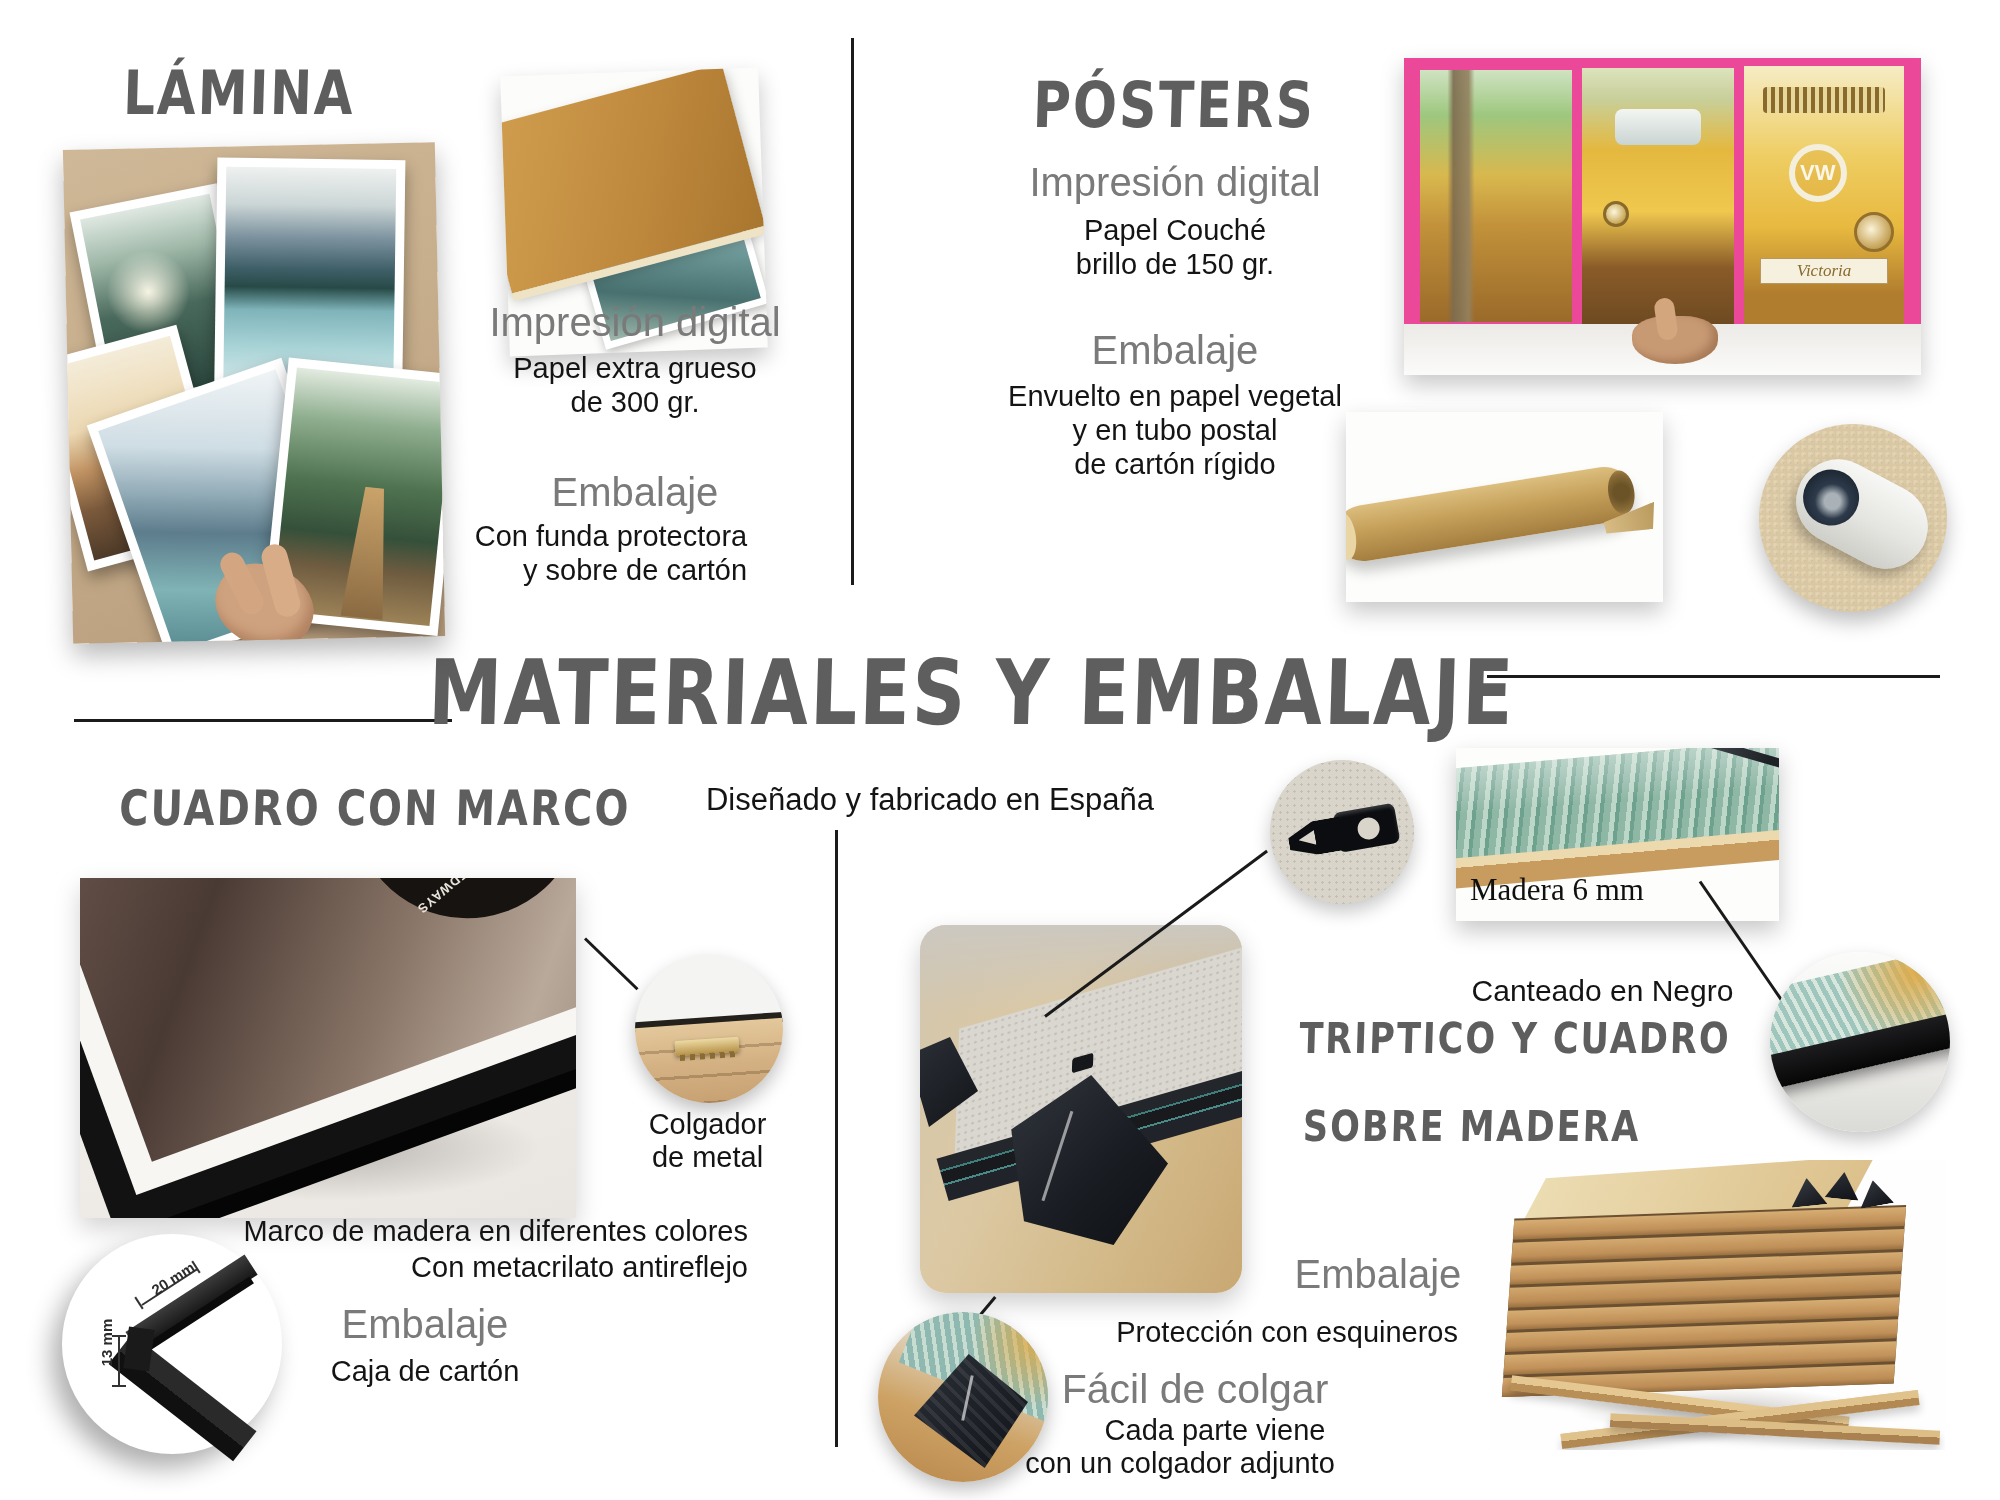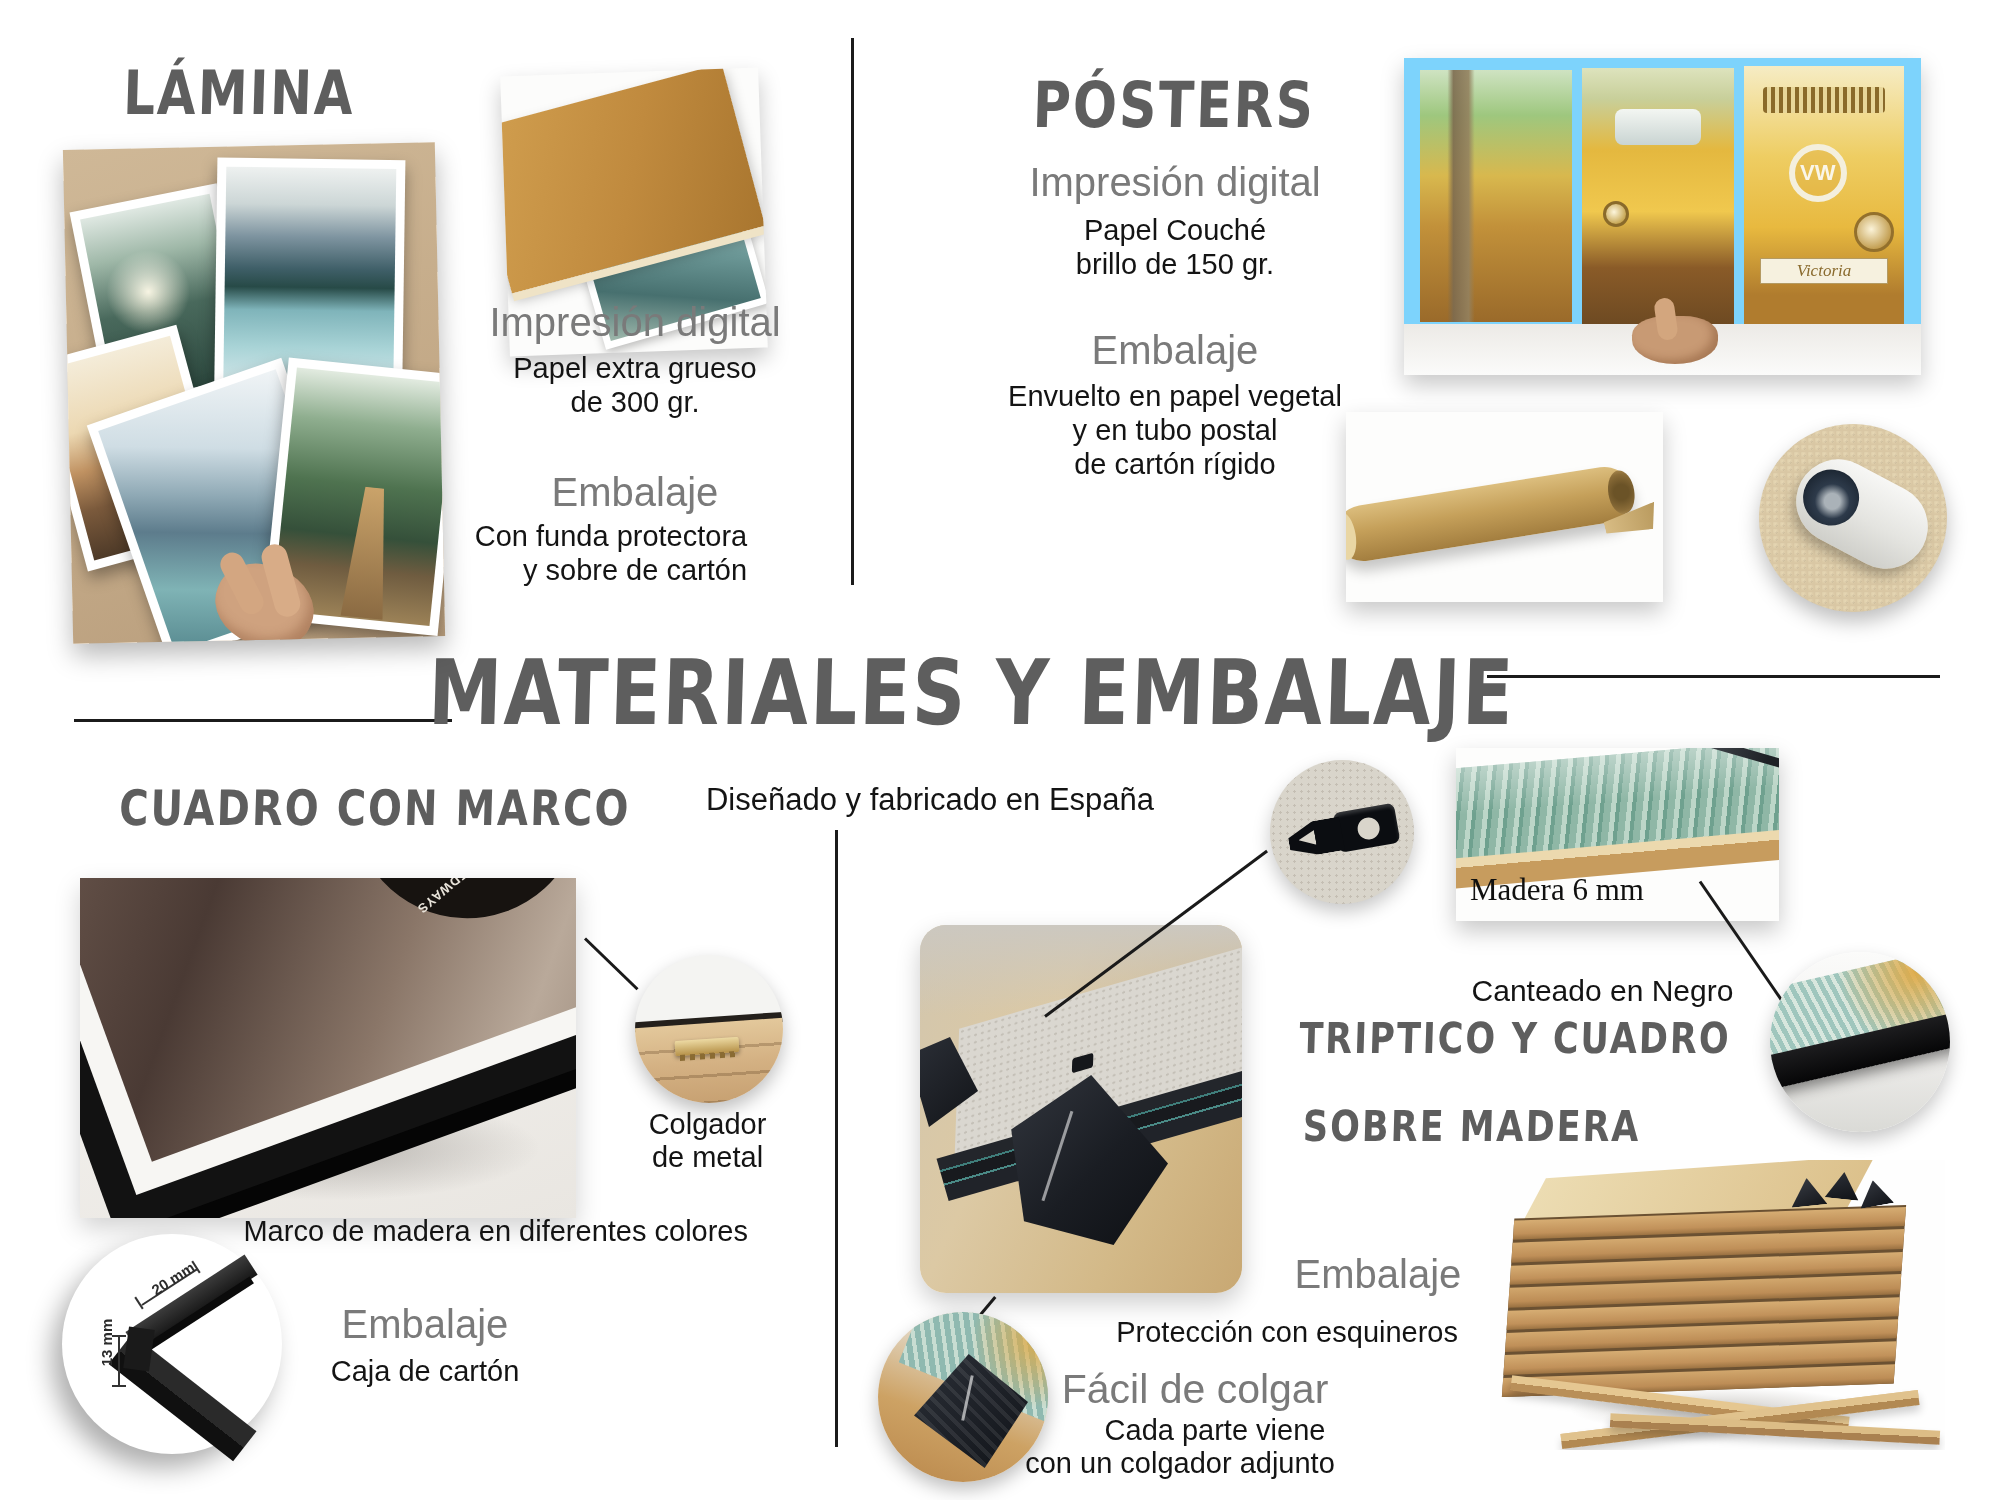--- a/index.html
+++ b/index.html
@@ -86,21 +86,21 @@
   <div class="abs brush" style="left:1030px; top:68px; width:290px; font-size:52px;">PÓSTERS</div>
 
   <div class="abs subhead" style="left:960px; top:160px; width:430px; font-size:40px;">Impresión digital</div>
   <div class="abs body-txt" style="left:960px; top:214px; width:430px; font-size:29px;">Papel Couché</div>
   <div class="abs body-txt" style="left:960px; top:248px; width:430px; font-size:29px;">brillo de 150 gr.</div>
   <div class="abs subhead" style="left:960px; top:328px; width:430px; font-size:40px;">Embalaje</div>
   <div class="abs body-txt" style="left:960px; top:380px; width:430px; font-size:29px;">Envuelto en papel vegetal</div>
   <div class="abs body-txt" style="left:960px; top:414px; width:430px; font-size:29px;">y en tubo postal</div>
   <div class="abs body-txt" style="left:960px; top:448px; width:430px; font-size:29px;">de cartón rígido</div>
 
-  <div class="abs photo-card" style="left:1404px; top:58px; width:517px; height:317px; background:#7dd3fc; overflow:hidden;">
+  <div class="abs photo-card" style="left:1404px; top:58px; width:517px; height:317px; background:#ec4899; overflow:hidden;">
     <div class="abs" style="left:16px; top:12px; width:152px; height:252px; background:
          linear-gradient(90deg, transparent 18%, rgba(125,107,79,.9) 22%, rgba(147,129,95,.9) 32%, transparent 36%),
          linear-gradient(180deg,#cfe3c2 0%,#9ec77e 18%,#d8b84e 42%,#c2913a 62%,#9a6a2a 100%);"></div>
     <div class="abs" style="left:178px; top:10px; width:152px; height:256px; background:linear-gradient(180deg,#dde3bd 0%,#c8cf9a 12%,#e4b83f 32%,#f0c84e 56%,#8a5b28 78%,#6e4a22 100%);">
       <div style="position:absolute; left:22%; top:16%; width:56%; height:14%; background:linear-gradient(180deg,#f3f6f2,#c9d4d2); border-radius:8px;"></div>
       <div style="position:absolute; left:14%; top:52%; width:26px; height:26px; border-radius:50%; background:radial-gradient(circle at 40% 40%, #fdf6dc, #c8a857 70%); border:3px solid #8a6a2a;"></div>
     </div>
     <div class="abs" style="left:340px; top:8px; width:160px; height:260px; background:linear-gradient(180deg,#f6ecc4 0%,#eecd62 35%,#e8b93f 62%,#b07c2e 88%);">
       <div style="position:absolute; left:12%; top:8%; width:76%; height:10%; background:repeating-linear-gradient(90deg,#8a6a2a 0 4px, #e8d79a 4px 8px); border-radius:4px;"></div>
       <div style="position:absolute; left:28%; top:30%; width:58px; height:58px; border-radius:50%; border:6px solid #f4efdd; background:rgba(220,170,60,.35); color:#faf6e8; font-weight:bold; font-size:22px; display:flex; align-items:center; justify-content:center;">VW</div>
@@ -160,20 +160,21 @@
          linear-gradient(180deg,#e3c89b 0%,#d4b183 45%,#c49d6e 100%);"></div>
     <div class="abs" style="left:40px; top:84px; width:64px; height:15px; background:linear-gradient(180deg,#ecd9a2,#b69148); border-radius:2px; transform:rotate(-4deg); box-shadow:0 2px 4px rgba(0,0,0,.4);">
       <div style="position:absolute; left:4px; bottom:-5px; width:56px; height:6px;
            background:repeating-linear-gradient(90deg,#8a6b33 0 5px, transparent 5px 10px);"></div>
     </div>
   </div>
   <div class="abs body-txt" style="left:620px; top:1108px; width:175px; font-size:29px;">Colgador</div>
   <div class="abs body-txt" style="left:620px; top:1141px; width:175px; font-size:29px;">de metal</div>
 
   <div class="abs body-txt" style="left:240px; top:1215px; width:508px; font-size:29px; text-align:right;">Marco de madera en diferentes colores</div>
+  <div class="abs body-txt" style="left:240px; top:1251px; width:508px; font-size:29px; text-align:right;">Con metacrilato antireflejo</div>
 
   <div class="abs" style="left:62px; top:1234px; width:220px; height:220px; border-radius:50%; background:#ffffff;
        box-shadow:-10px 14px 26px rgba(0,0,0,.32);">
     <div class="abs" style="left:70px; top:96px; width:142px; height:24px; transform:rotate(-33deg); transform-origin:left center;
          background:linear-gradient(180deg,#3c3c3c,#161616);"></div>
     <div class="abs" style="left:74px; top:117px; width:138px; height:8px; transform:rotate(-33deg); transform-origin:left center; background:#0b0b0b;"></div>
     <div class="abs" style="left:70px; top:100px; width:158px; height:38px; transform:rotate(38deg); transform-origin:left top;
          background:linear-gradient(180deg,#2a2a2a 0 55%,#101010 55%);"></div>
     <div class="abs" style="left:64px; top:94px; width:26px; height:42px; background:#1a1a1a; transform:rotate(8deg);"></div>
 

